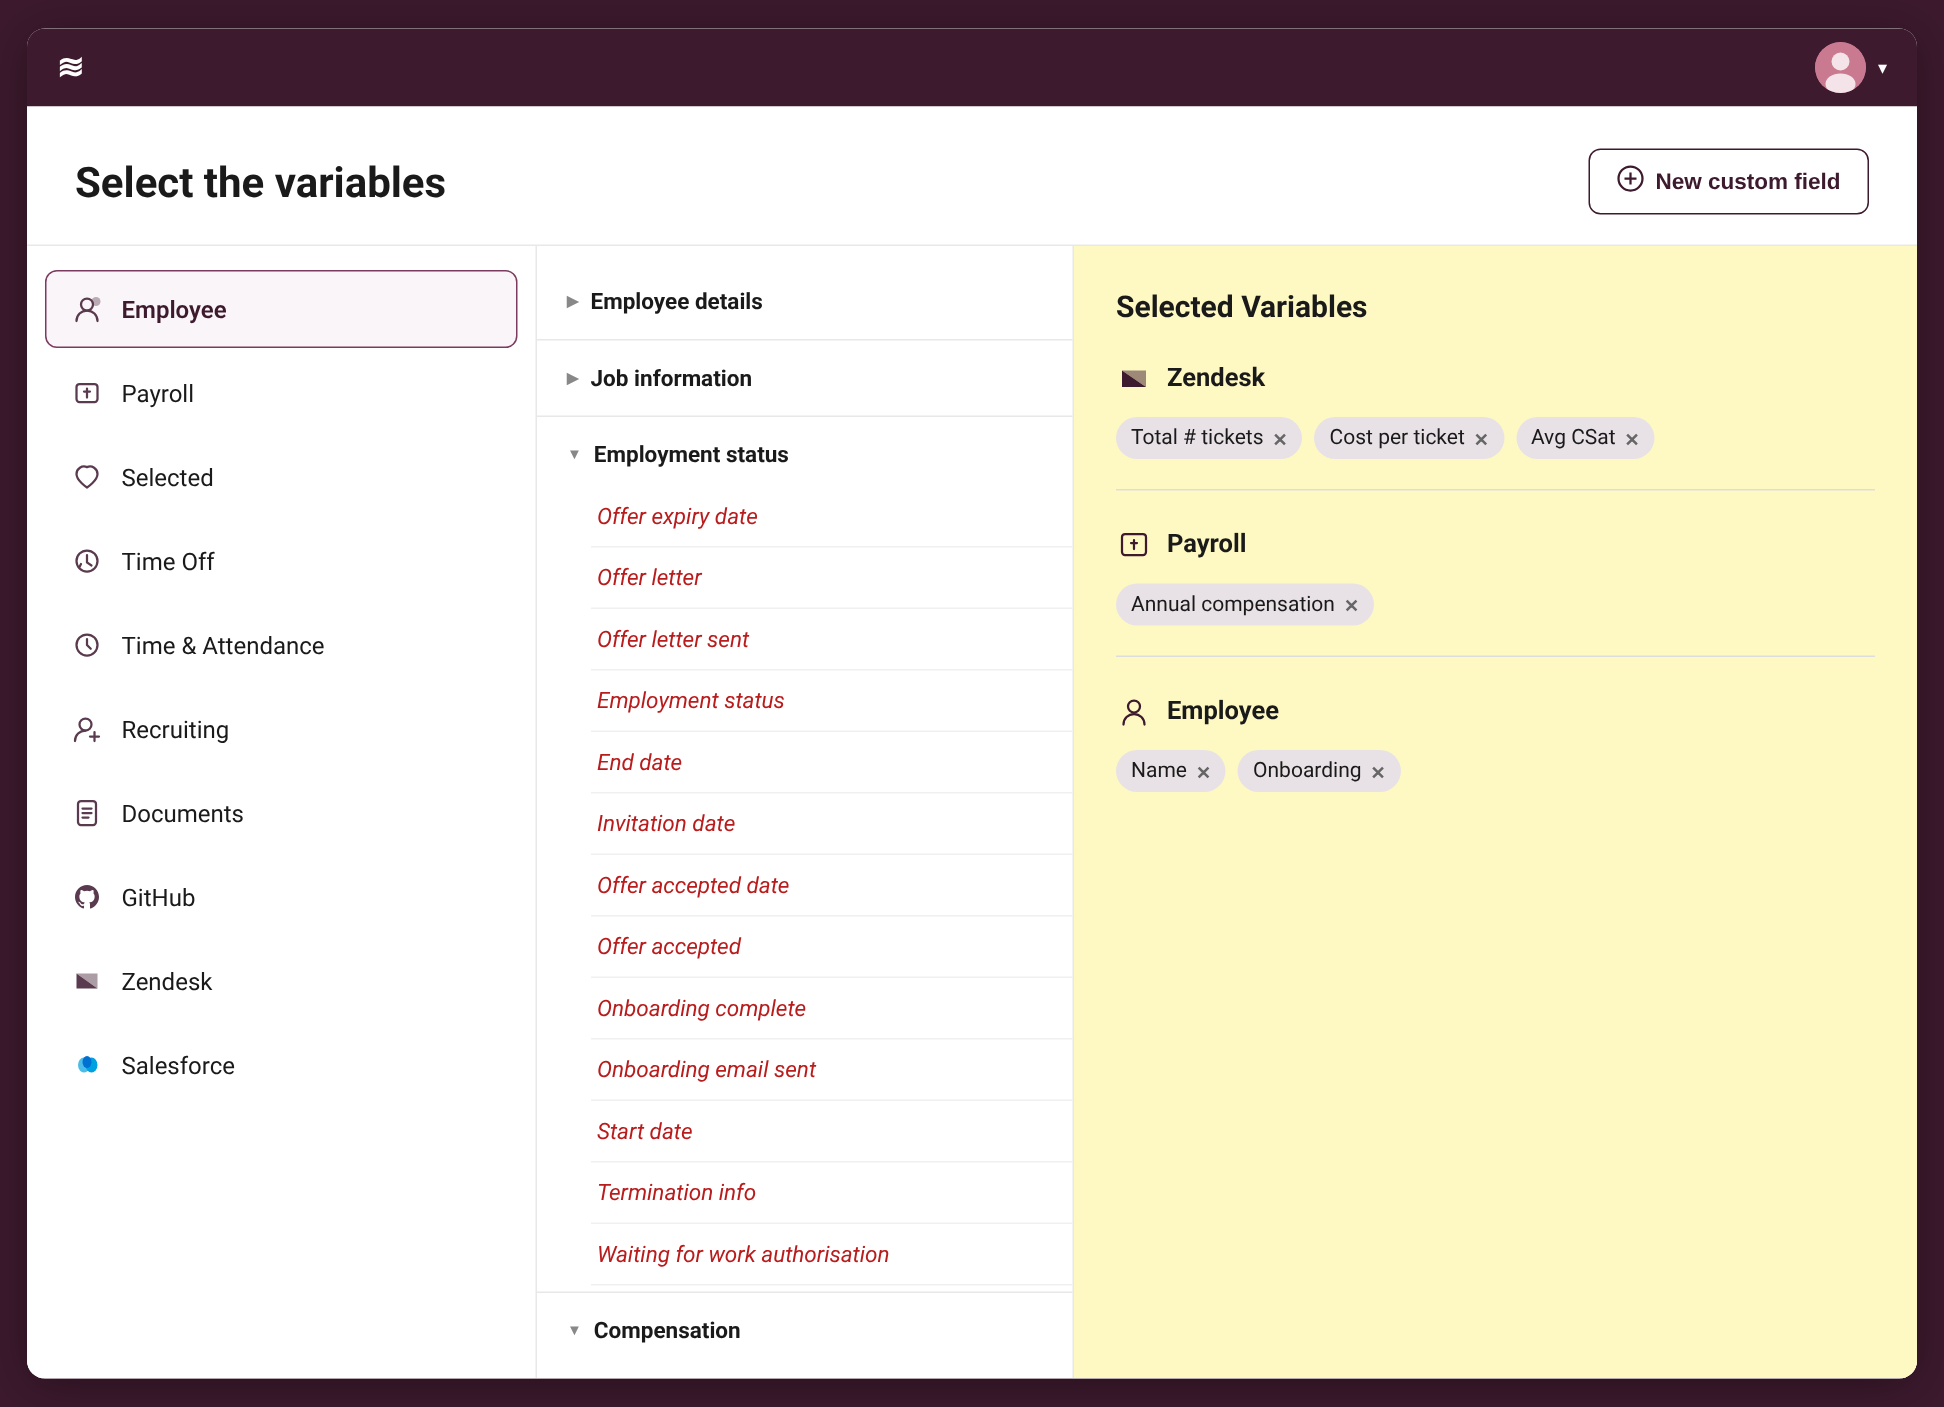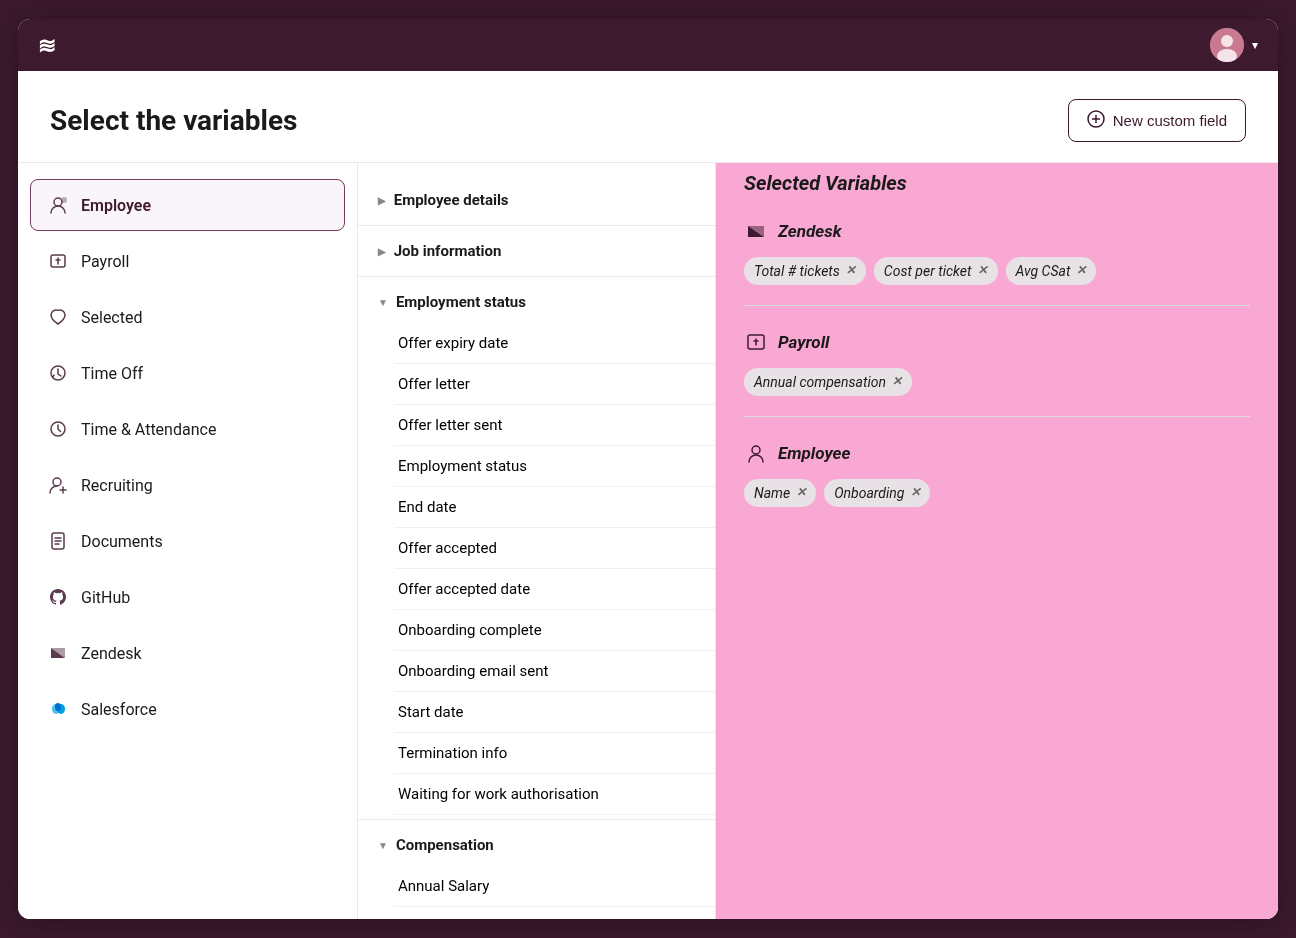--- a/index.html
+++ b/index.html
@@ -80,21 +80,21 @@
     }
     .new-custom-field-btn {
       display: flex;
       align-items: center;
       gap: 8px;
       border: 1.5px solid #3d1a2e;
       background: #fff;
       border-radius: 8px;
       padding: 10px 18px;
       font-size: 15px;
-      font-weight: 400;
+      font-weight: 700;
       color: #3d1a2e;
       cursor: pointer;
     }
 
     
     .columns {
       display: flex;
       flex: 1;
       overflow: hidden;
     }
@@ -160,37 +160,37 @@
     .middle-section-header .arrow {
       font-size: 10px;
       color: #888;
     }
     .middle-section-items {
       padding-left: 36px;
     }
     .middle-item {
       padding: 11px 20px 11px 4px;
       font-size: 15px;
-      color: #000000;
+      color: #b91c1c;
       cursor: pointer;
       border-bottom: 1px solid #f0f0f0;
+      font-style: italic;
     }
     .section-divider {
       height: 1px;
       background: #e8e8e8;
       margin: 4px 0;
     }
 
     
     .right-panel {
       flex: 1;
-      background: #f9a8d4;
+      background: #fef9c3;
       overflow-y: auto;
-      padding: 8px 28px;
-      font-style: italic;
+      padding: 28px 28px;
     }
     .selected-variables-title {
       font-size: 20px;
       font-weight: 700;
       color: #1a1a1a;
       margin-bottom: 24px;
     }
 
     .variable-group {
       margin-bottom: 24px;
@@ -217,21 +217,21 @@
       font-weight: 700;
       color: #1a1a1a;
     }
     .variable-tags {
       display: flex;
       flex-wrap: wrap;
       gap: 8px;
     }
     .variable-tag {
       display: flex;
-      align-items: flex-start;
+      align-items: flex-end;
       gap: 6px;
       background: #e8e2e6;
       border-radius: 14px;
       padding: 6px 10px;
       font-size: 14px;
       color: #1a1a1a;
       cursor: pointer;
     }
     .variable-tag .remove-x {
       color: #666;
@@ -410,22 +410,23 @@
           <div class="middle-section-header">
             <span class="arrow">▼</span>
             <span>Employment status</span>
           </div>
           <div class="middle-section-items">
             <div class="middle-item">Offer expiry date</div>
             <div class="middle-item">Offer letter</div>
             <div class="middle-item">Offer letter sent</div>
             <div class="middle-item">Employment status</div>
             <div class="middle-item">End date</div>
+            <div class="middle-item">Invitation date</div>
+            <div class="middle-item">Offer accepted date</div>
             <div class="middle-item">Offer accepted</div>
-            <div class="middle-item">Offer accepted date</div>
             <div class="middle-item">Onboarding complete</div>
             <div class="middle-item">Onboarding email sent</div>
             <div class="middle-item">Start date</div>
             <div class="middle-item">Termination info</div>
             <div class="middle-item">Waiting for work authorisation</div>
           </div>
         </div>
         <div class="section-divider"></div>
 
         <div class="middle-section">

